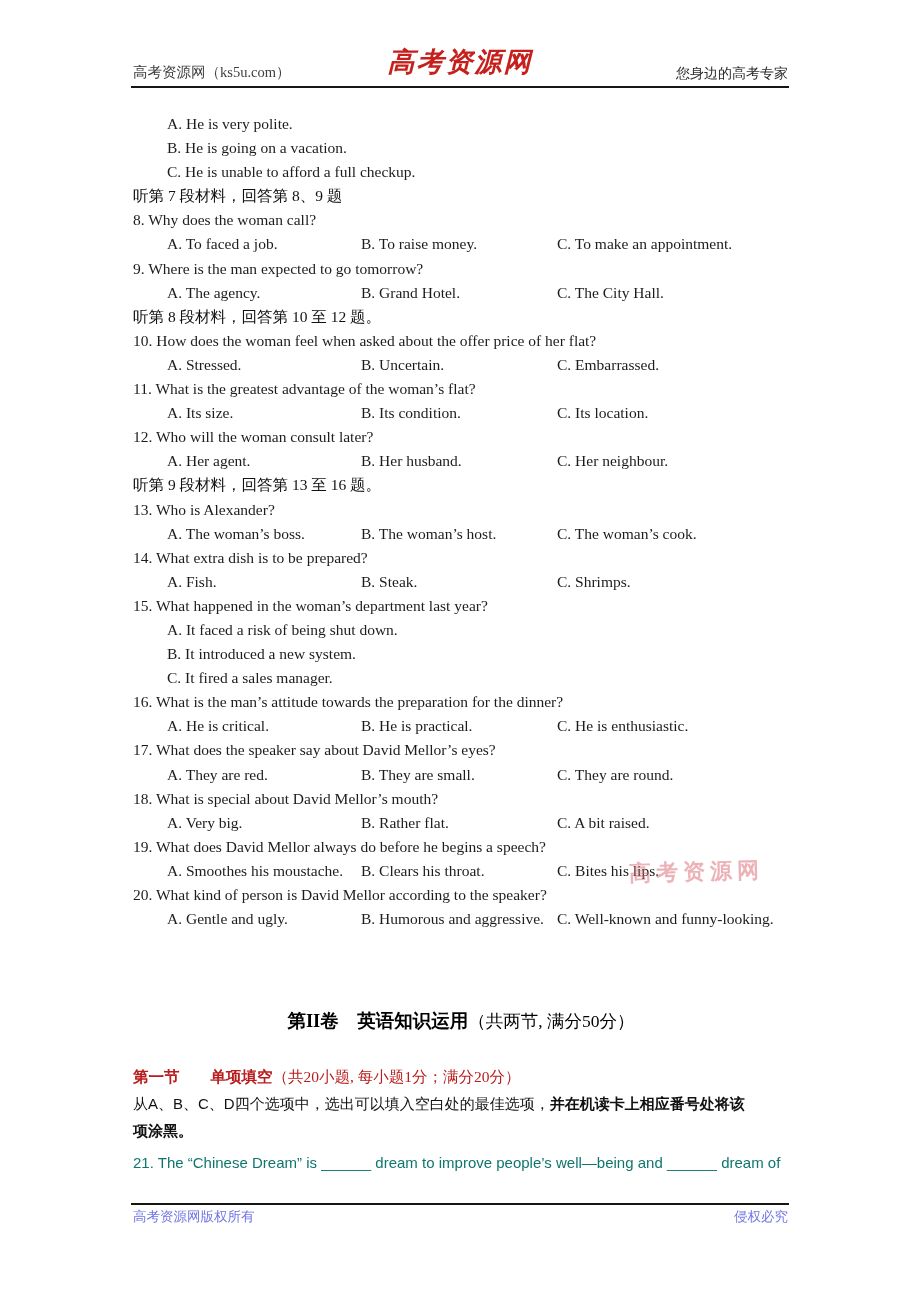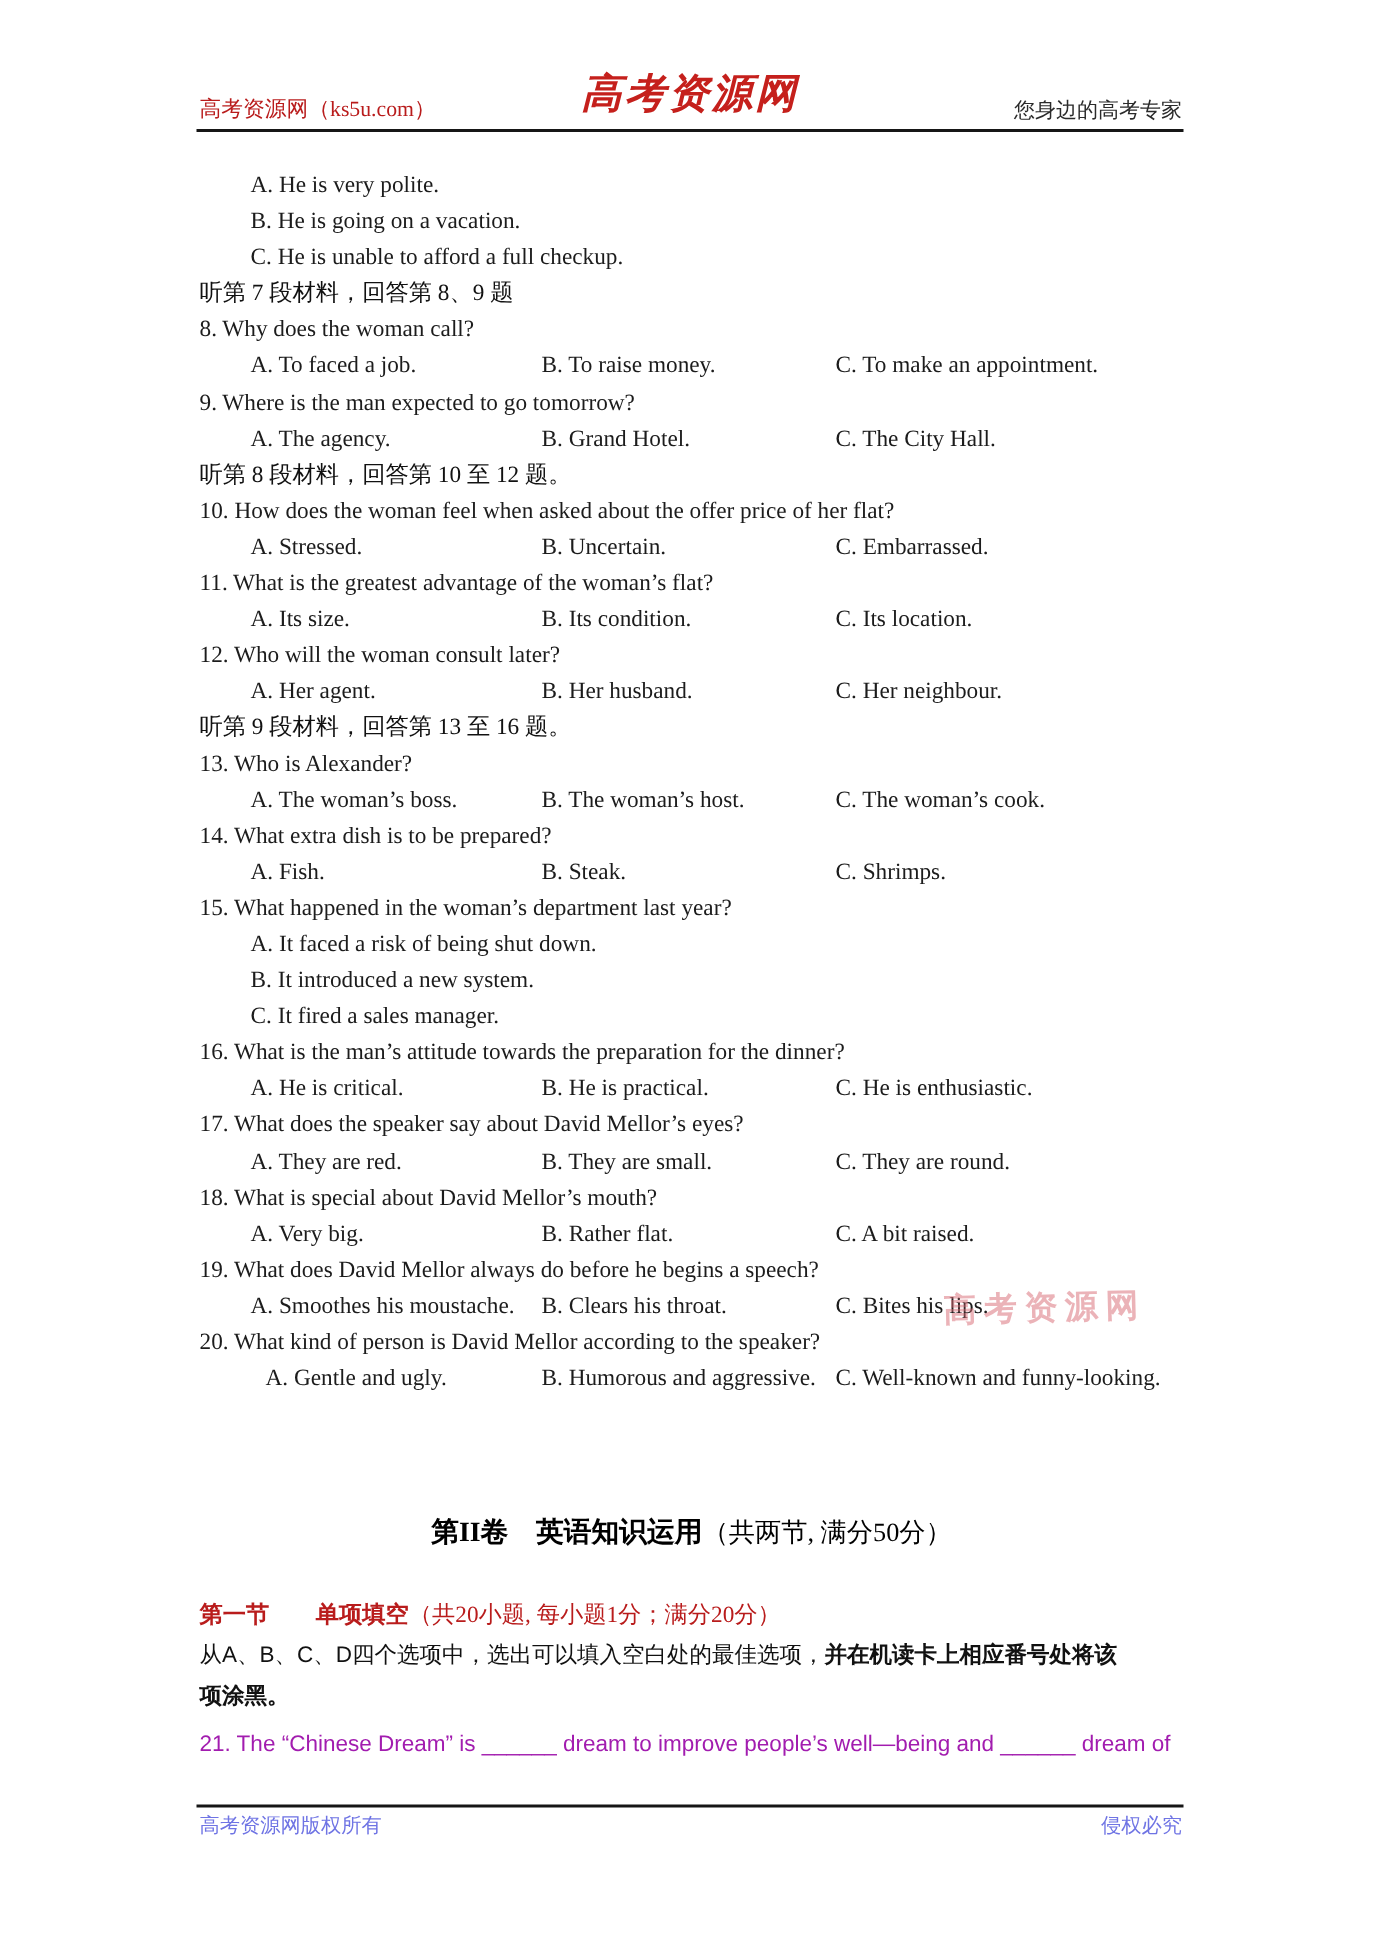--- a/index.html
+++ b/index.html
@@ -2,21 +2,21 @@
 <html><head>
 <meta charset="utf-8">
 <style>
   html,body { margin:0; padding:0; background:#888; }
   .page {
     position:relative; width:920px; height:1302px; margin:0 auto;
     background:#ffffff; overflow:hidden;
     font-family:"Liberation Serif", serif; color:#1c1c1c;
   }
   
-  .hdr-left  { position:absolute; left:133px; top:63px; font-size:14.5px; color:#b91c1c; white-space:nowrap; }
+  .hdr-left  { position:absolute; left:133px; top:63px; font-size:14.5px; color:#404040; white-space:nowrap; }
   .hdr-logo  { position:absolute; left:0; width:920px; top:44px; text-align:center;
                font-size:27px; font-weight:bold; font-style:italic; color:#c5201c;
                font-family:"DejaVu Serif", serif; letter-spacing:2px; }
   .hdr-right { position:absolute; right:132px; top:65px; font-size:14px; color:#2b2b2b; white-space:nowrap; }
   .hdr-rule  { position:absolute; left:131px; top:86px; width:658px; height:2px; background:#161616; }
   
   .listening { position:absolute; left:133px; top:112px; width:670px; }
   .row  { position:relative; height:24.1px; line-height:24.1px; font-size:15.5px; white-space:nowrap; }
   .row.opt1 { padding-left:34px; }
   .row.cn   { font-size:15.5px; color:#111; }
@@ -32,21 +32,21 @@
   .sec-title .r { font-weight:normal; font-size:17.5px; }
   .part1 { position:absolute; left:133px; top:1066px; font-size:15.5px; line-height:22px; color:#b91c1c; white-space:nowrap; }
   .part1 .b { font-weight:bold; }
   .part1 .r { font-weight:normal; }
   .instr1 { position:absolute; left:133px; top:1093px; font-size:15px; line-height:22px;
             font-family:"Liberation Sans", sans-serif; color:#111; white-space:nowrap; }
   .instr1 .b, .instr2 { font-weight:bold; }
   .instr2 { position:absolute; left:133px; top:1120px; font-size:15px; line-height:22px;
             font-family:"Liberation Sans", sans-serif; color:#111; }
   .q21 { position:absolute; left:133px; top:1152px; font-size:15px; line-height:22px;
-         font-family:"Liberation Sans", sans-serif; color:#a21caf; white-space:nowrap; }
+         font-family:"Liberation Sans", sans-serif; color:#0f766e; white-space:nowrap; }
   
   .ftr-rule  { position:absolute; left:131px; top:1203px; width:658px; height:2px; background:#161616; }
   .ftr-left  { position:absolute; left:133px;  top:1208px; font-size:13.5px; color:#6f74e4; }
   .ftr-right { position:absolute; right:132px; top:1208px; font-size:13.5px; color:#6f74e4; }
 </style>
 </head>
 <body>
 
 <div class="page">
 
@@ -127,21 +127,21 @@
         <span class="opt" style="left: 424px;">C. A bit raised.</span>
       </div>
       <div class="row q">19. What does David Mellor always do before he begins a speech?</div>
       <div class="row opts3">
         <span class="opt" style="left: 34px;">A. Smoothes his moustache.</span>
         <span class="opt" style="left: 228px;">B. Clears his throat.</span>
         <span class="opt" style="left: 424px;">C. Bites his lips.</span>
       </div>
       <div class="row q">20. What kind of person is David Mellor according to the speaker?</div>
       <div class="row opts3">
-        <span class="opt" style="left: 34px; margin-left: 10px;">A. Gentle and ugly.</span>
+        <span class="opt" style="left: 34px;">A. Gentle and ugly.</span>
         <span class="opt" style="left: 228px;">B. Humorous and aggressive.</span>
         <span class="opt" style="left: 424px;">C. Well-known and funny-looking.</span>
       </div>
     </div>
 
   <div class="watermark">高考资源网</div>
 
   <div class="sec-title">
     <span class="b">第II卷　英语知识运用</span><span class="r">（共两节, 满分50分）</span>
   </div>

